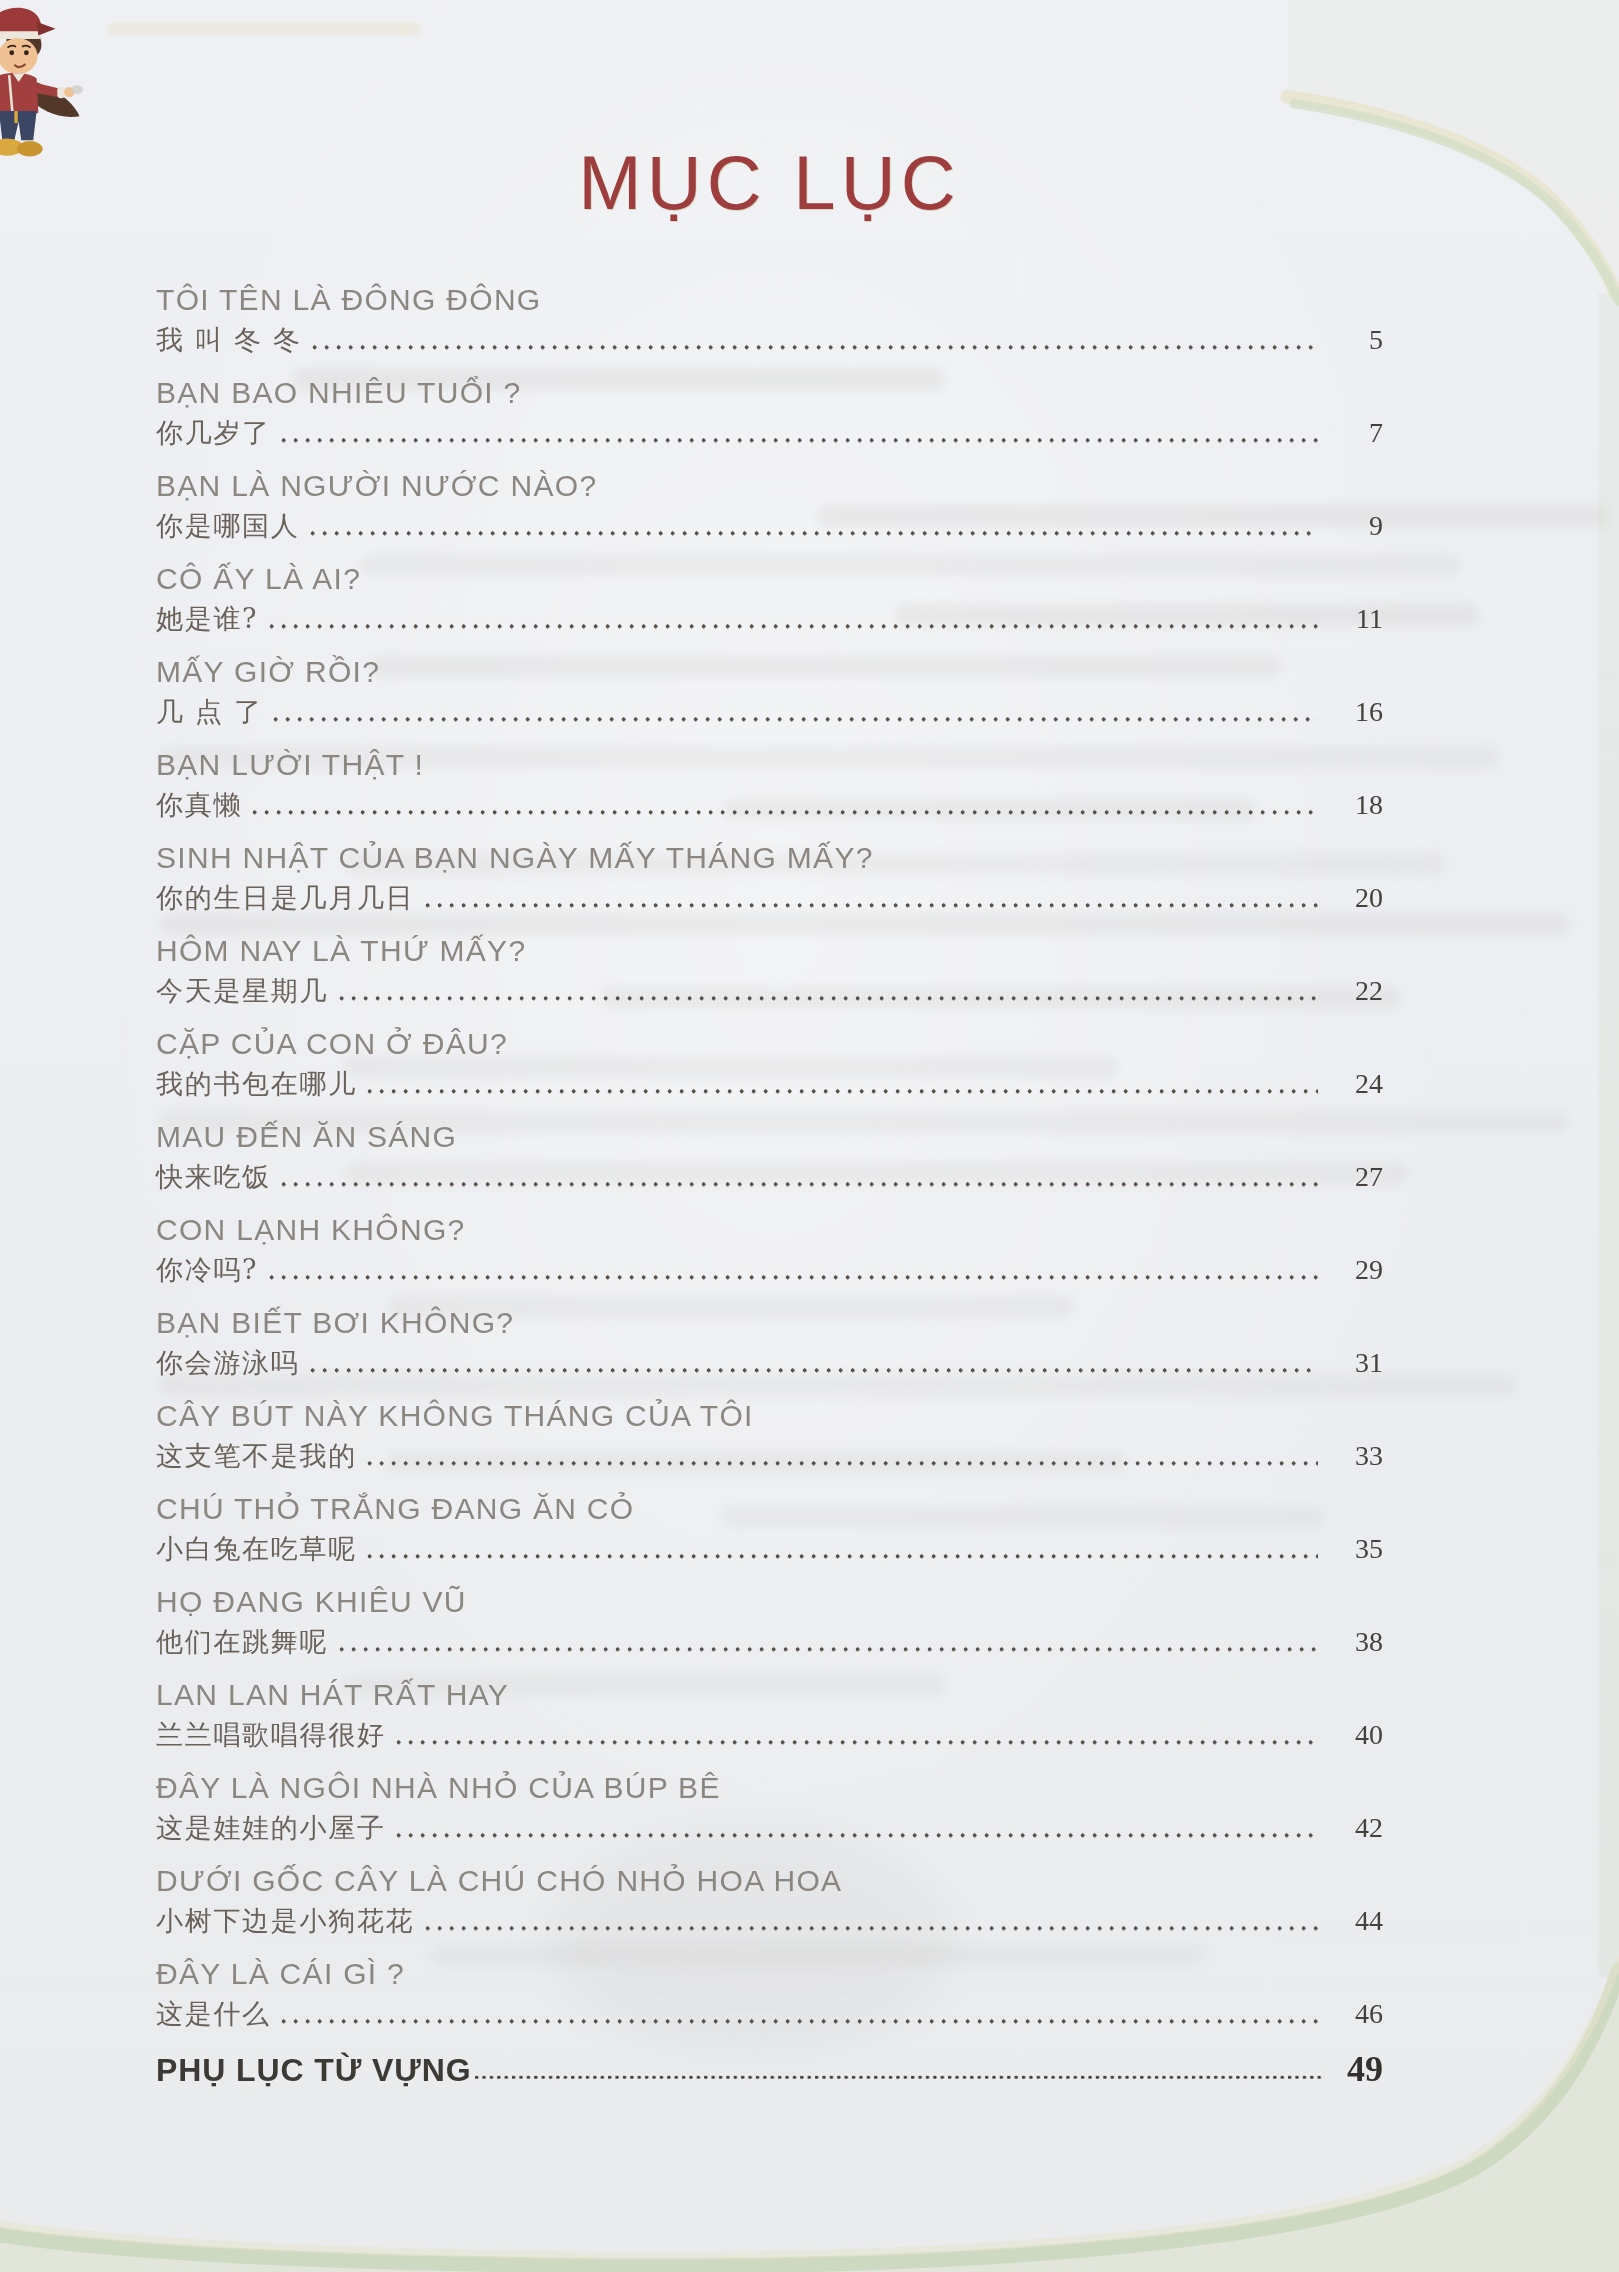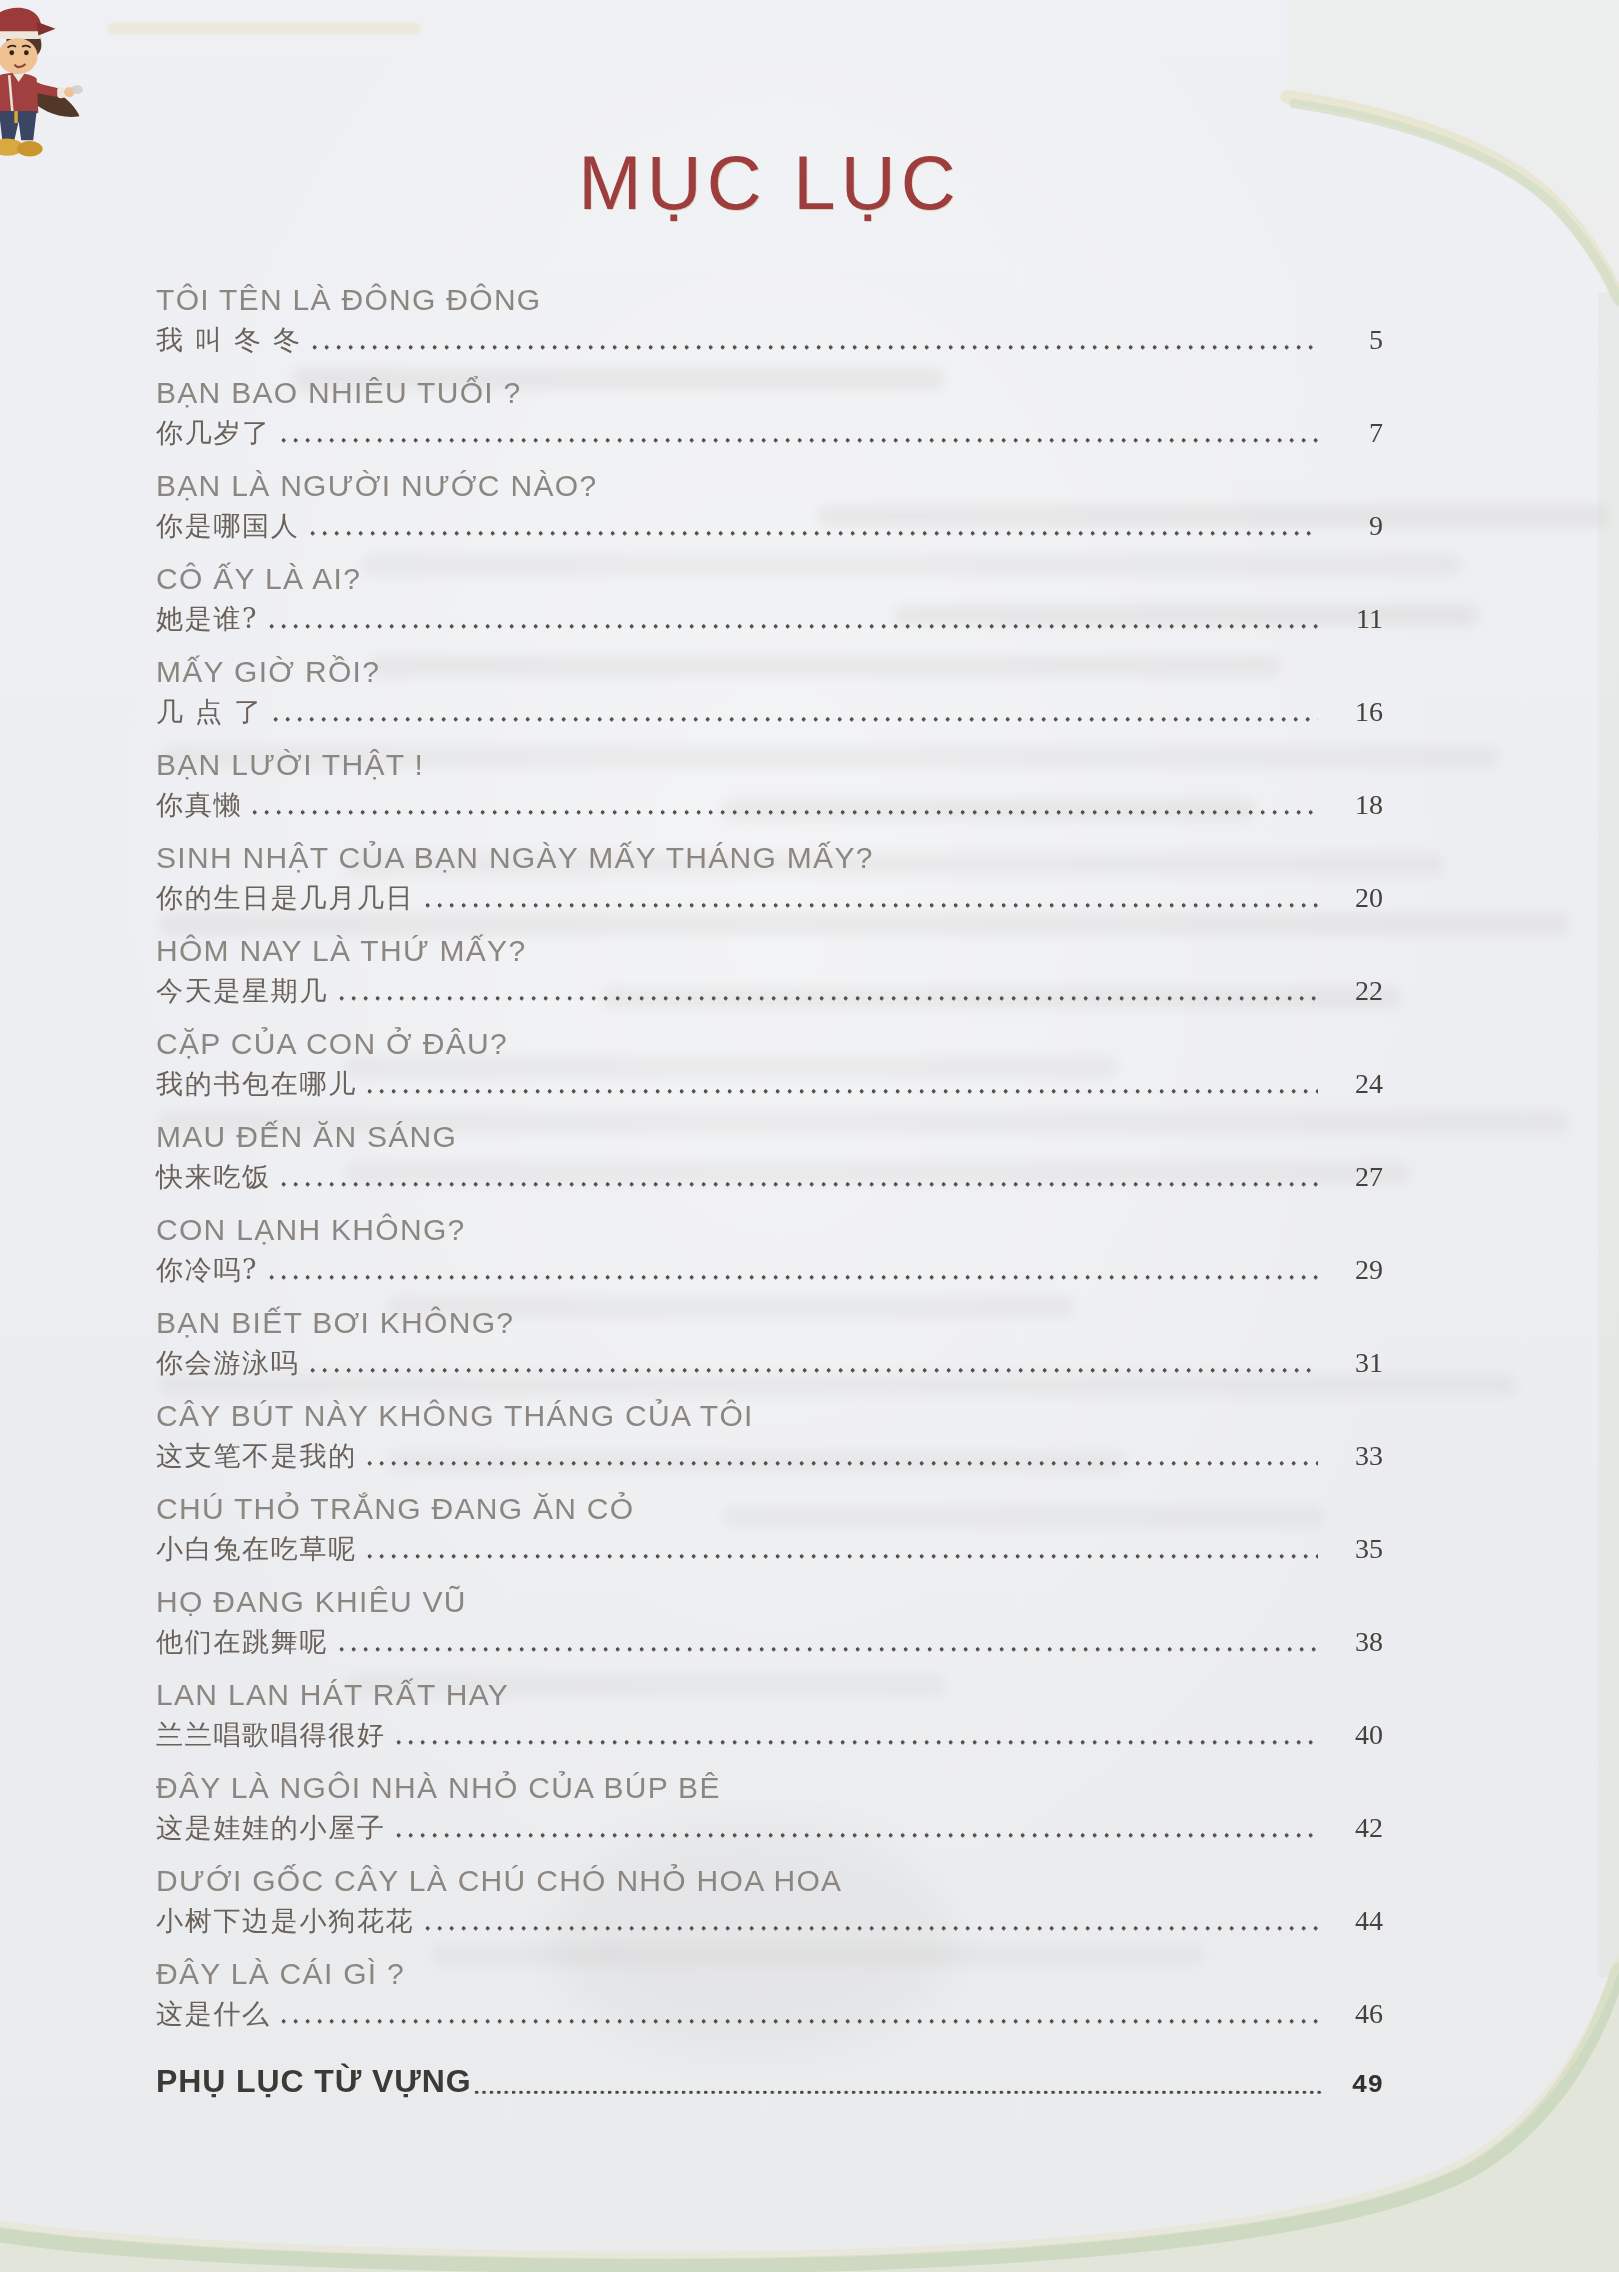--- a/index.html
+++ b/index.html
@@ -40,34 +40,34 @@
     margin:0 12px 7.7px 10.3px;
     background-image:radial-gradient(circle at 2.6px 4.3px,#57514a 1.8px,rgba(0,0,0,0) 2.2px);
     background-size:12px 8.6px;background-repeat:repeat-x;background-position:left bottom;
   }
   .pagenum{
     font-family:"Liberation Serif", serif;
     font-size:28px;color:#45413c;
     min-width:53px;text-align:right;white-space:nowrap;
   }
   
-  .entry-appendix{height:auto;margin-top:12px;}
+  .entry-appendix{height:auto;}
   .appendix-line{margin-top:0;}
   .vi-bold{
     font-size:32px;font-weight:bold;letter-spacing:0.9px;
     color:#3d3935;white-space:nowrap;line-height:38px;
   }
   .dots-dense{
     margin:0 5.2px 7.7px 3.4px;
     background-image:radial-gradient(circle at 1.7px 4.3px,#45403a 1.5px,rgba(0,0,0,0) 1.9px);
     background-size:7.4px 8.6px;
   }
   .pagenum-bold{
-    font-family:Liberation Mono, monospace;
-    font-weight:bold;font-size:26px;color:#33302d;
+    font-family:Liberation Serif, serif;
+    font-weight:bold;font-size:36px;color:#33302d;
   }
   
   .ghost{
     position:absolute;height:22.3px;border-radius:11.2px;
     background:#8e897e;filter:blur(5.2px);pointer-events:none;
   }
   .ghost-blob{
     position:absolute;border-radius:50%;
     background:#8e897e;filter:blur(17px);pointer-events:none;
   }

